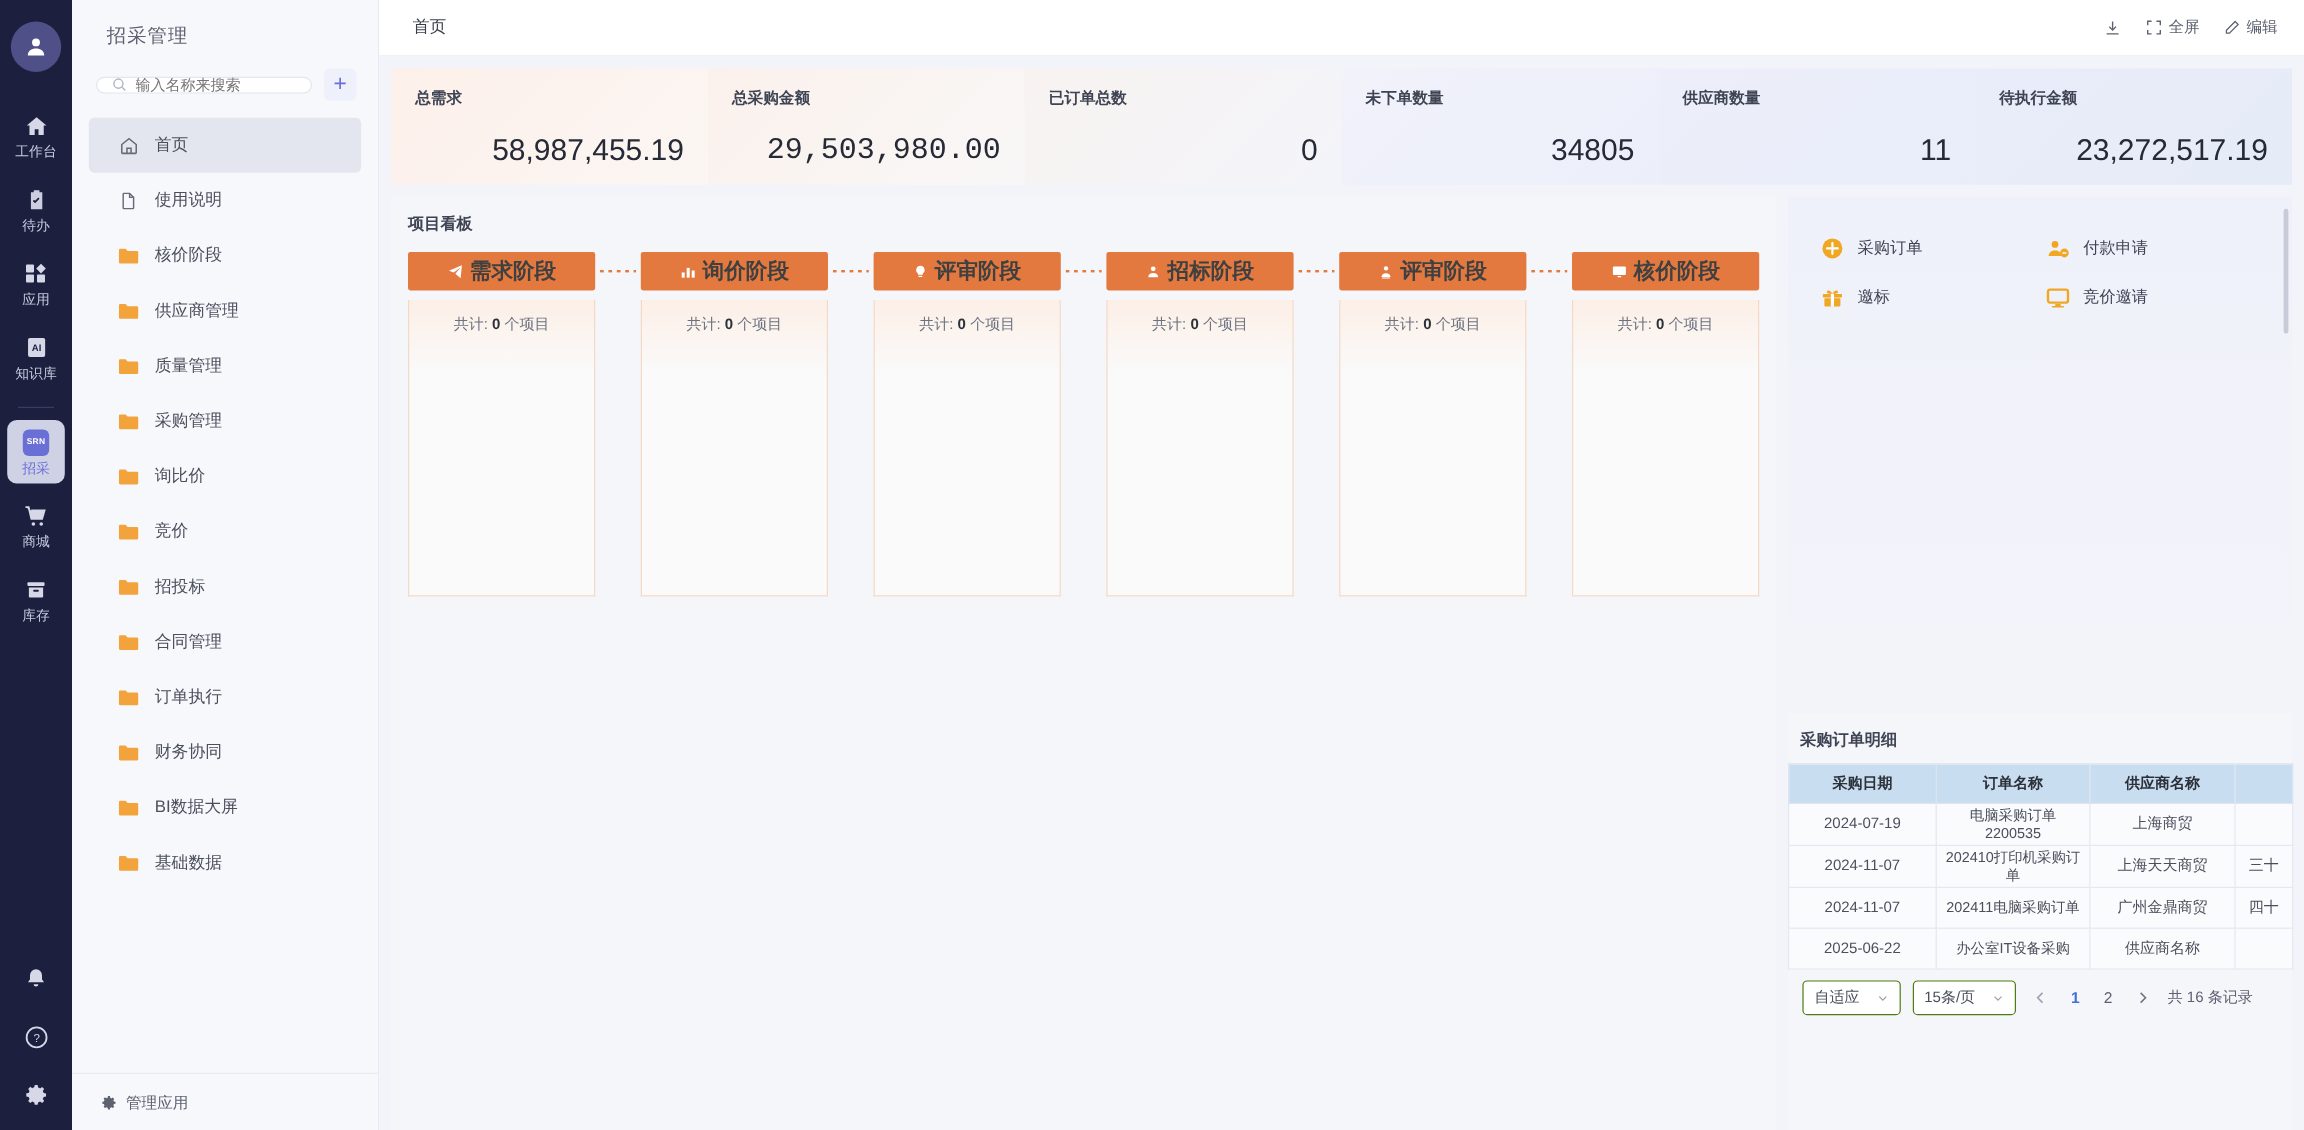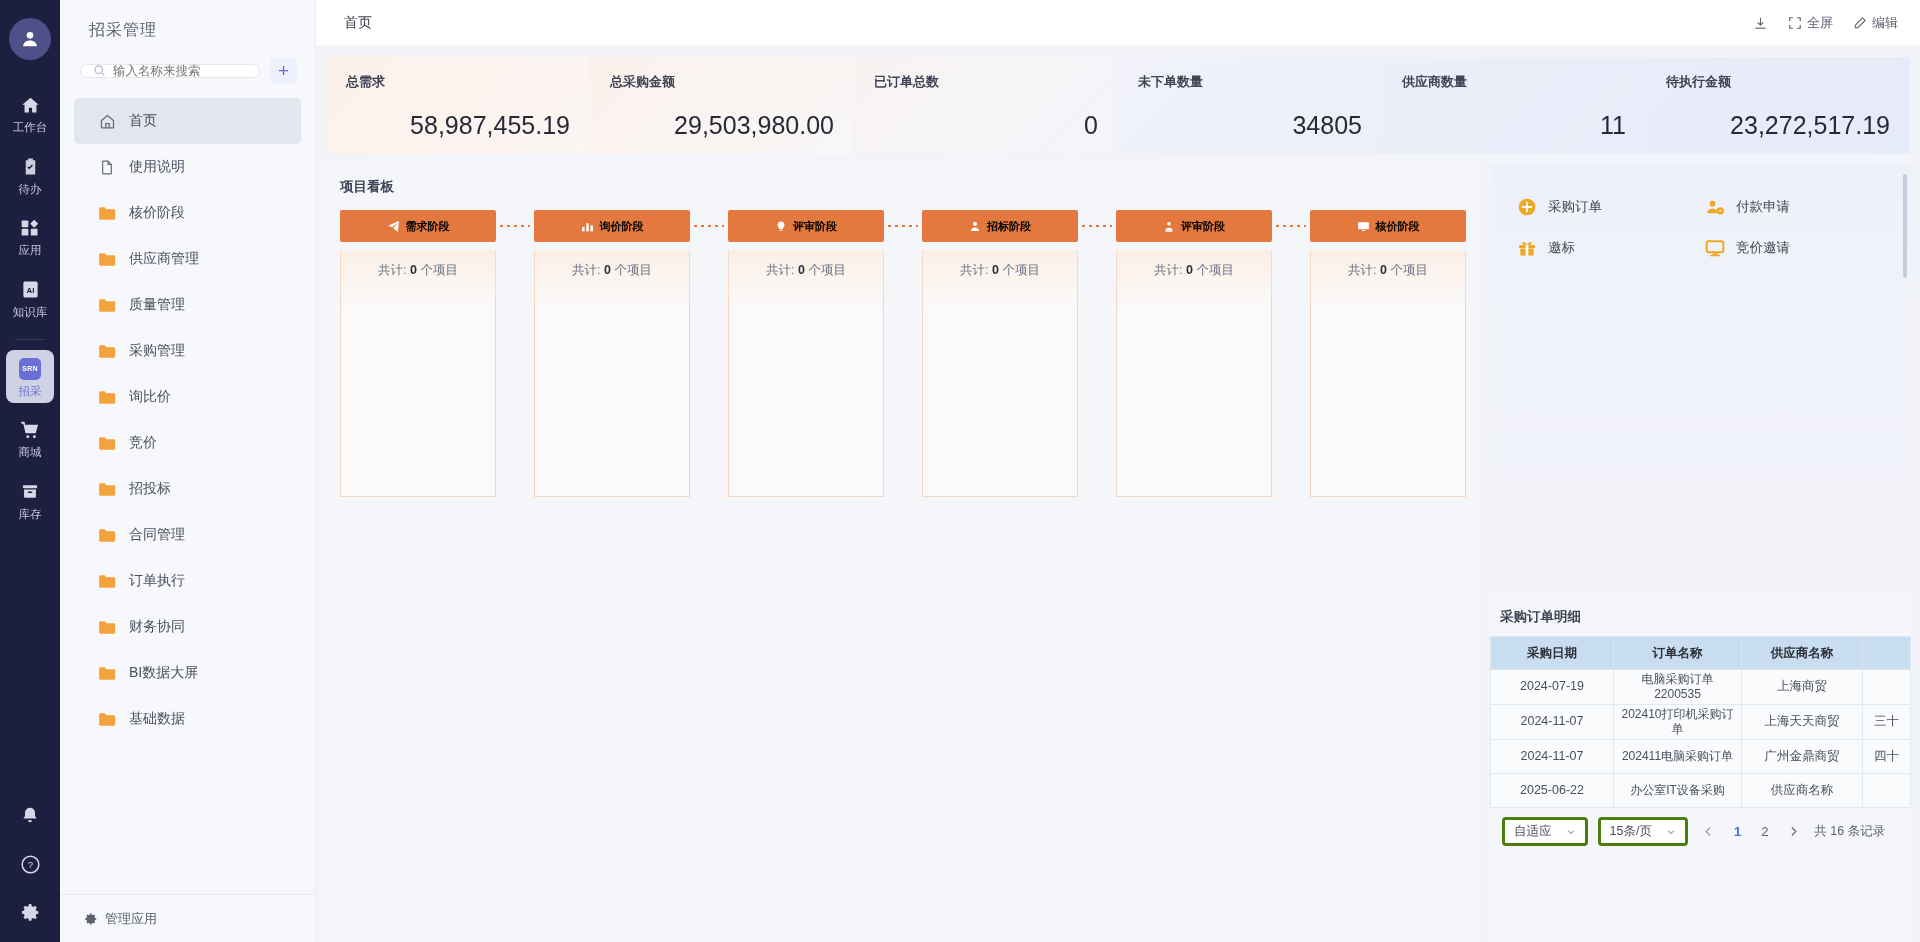--- a/index.html
+++ b/index.html
@@ -97,37 +97,37 @@
 
   
   .stats { display: flex; gap: 0; margin-bottom: 10px; }
   .stat {
     flex: 1; height: 97px; padding: 16px 20px 0 20px;
     display: flex; flex-direction: column; justify-content: space-between;
   }
   .stat .lbl { font-size: 13px; color: #3f4454; font-weight: bold; }
   .stat .val { font-size: 25px; color: #262a36; text-align: right; padding-bottom: 14px; font-weight: 300; }
   .s1 { background: linear-gradient(135deg,#fdf0ea,#fbf6f3); }
-  .s2 { background: linear-gradient(135deg,#fbf1ec,#f8f7f7); }
+  .s2 { background: linear-gradient(135deg,#fbf1ec,#f8f7f7); font-family: Liberation Mono, monospace; }
   .s3 { background: linear-gradient(135deg,#f8f3f1,#f3f4fa); }
   .s4 { background: linear-gradient(135deg,#f1f2fa,#eceffa); }
   .s5 { background: linear-gradient(135deg,#eceffa,#e9edf9); }
   .s6 { background: linear-gradient(135deg,#e9edf9,#e6ebf8); }
 
   
   .panel { background: #f5f6fa; border-radius: 2px; }
   .panel-title { font-size: 13.5px; color: #3f4454; font-weight: bold; padding: 14px 0 0 14px; }
 
   .board { flex: 1 1 auto; min-width: 0; padding-bottom: 10px; }
   .stages { display: flex; gap: 0; padding: 14px 14px 0 14px; align-items: flex-start; }
   .stage-col { flex: 1; min-width: 0; display: flex; flex-direction: column; }
   .stage-head {
-    background: #e4793f; color: #000000; height: 32px; border-radius: 2px;
+    background: #e4793f; color: #404040; height: 32px; border-radius: 2px;
     display: flex; align-items: center; justify-content: center; gap: 6px;
-    font-size: 11px; font-weight: bold;
+    font-size: 18px; font-weight: bold;
   }
   .stage-connector { width: 38px; display:flex; align-items:center; justify-content:center; height: 32px; flex: 0 0 38px; }
   .dotline { width: 30px; height: 2px;
     background-image: linear-gradient(to right,#e4793f 42%,rgba(255,255,255,0) 0%);
     background-size: 7px 2px; background-repeat: repeat-x; }
   .stage-body {
     border: 1px solid #f6d9c4; border-top: none; margin-top: 8px;
     background: linear-gradient(#fcefe6, #fafafa 60px);
     height: 247px;
   }
@@ -152,21 +152,21 @@
     background: #c9ddf0; color: #2c3038; font-weight: bold; height: 33px;
     border: 1px solid #dfe5ee; font-size: 12.5px;
   }
   .otable td {
     height: 34px; border: 1px solid #e2e9f2; color: #4a4f5c; text-align: center;
     background: #fafbfd; padding: 2px 6px; line-height: 1.25;
   }
   .otable td.wrap { font-size: 12px; }
   .pager { display: flex; align-items: center; gap: 10px; padding: 9px 0 0 12px; font-size: 12.5px; color: #5d6170; }
   .sel {
-    height: 29px; border: 3px solid #4d7c0f; border-radius: 4px; background: #fff;
+    height: 29px; border: 1px solid #4d7c0f; border-radius: 4px; background: #fff;
     display: flex; align-items: center; justify-content: space-between; padding: 0 9px;
     gap: 14px; font-size: 12.5px; color: #4a4f5c; cursor: pointer;
   }
   .pg-arrow { color: #9aa0ad; font-size: 15px; cursor: pointer; padding: 0 4px; }
   .pg-num { font-size: 13px; color: #5d6170; cursor: pointer; padding: 0 5px; }
   .pg-num.active { color: #3f6fd8; font-weight: bold; }
   svg { display: block; }
 </style>
 </head>
 <body>

